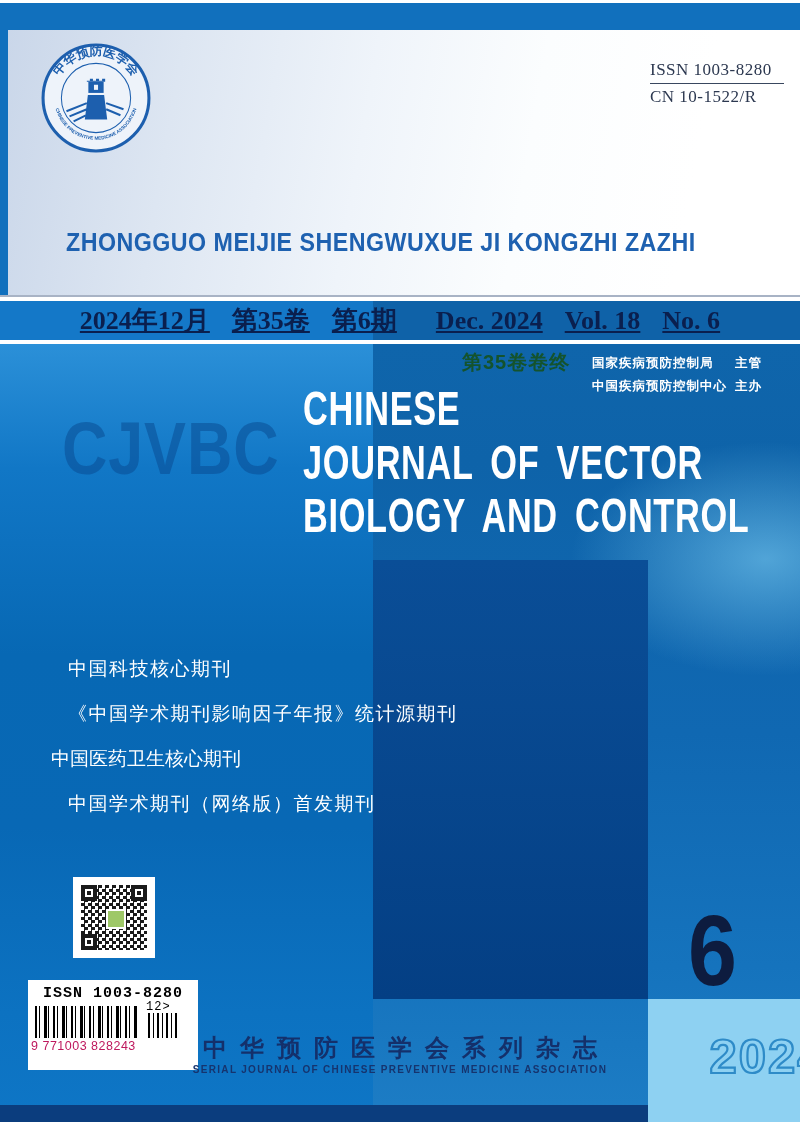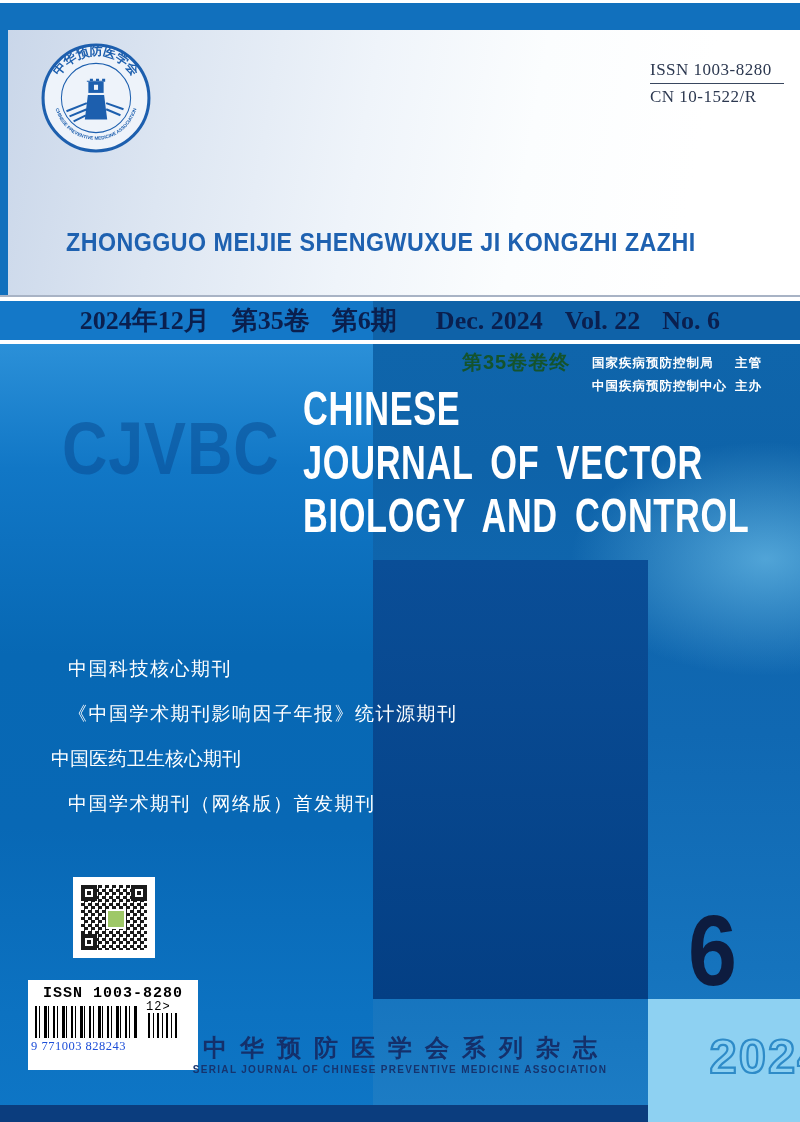--- a/index.html
+++ b/index.html
@@ -37,20 +37,21 @@
     transform:scaleX(.93);transform-origin:left top;
   }
 
   
   .issue-bar{
     position:absolute;left:0;top:301px;width:800px;height:39px;
     background:linear-gradient(90deg,#1478c8 0,#1478c8 46.6%,#0f62a8 46.6%,#0f62a8 100%);
     display:flex;align-items:center;justify-content:center;
     font-family:"Liberation Serif",serif;font-weight:bold;font-size:26px;color:#0a1f4e;
     white-space:nowrap;
+    text-decoration:underline;
   }
   .issue-bar .seg{margin:0 11px;}
   .issue-bar .gap-lg{margin-left:28px;}
 
   
   .body{position:absolute;left:0;top:344px;width:800px;height:778px;
     background:linear-gradient(180deg,#0f65ab 0%,#0e63a9 15%,#1068b2 50%,#1573bd 80%,#1d7dc5 100%);}
   .glow{position:absolute;left:373px;top:344px;width:427px;height:500px;
     background:radial-gradient(ellipse 300px 180px at 92% 43%,rgba(116,198,238,.65),rgba(116,198,238,0) 65%);}
   .body-left{position:absolute;left:0;top:344px;width:373px;height:778px;
@@ -92,21 +93,21 @@
   .qf.tl{left:0;top:0;} .qf.tr{right:0;top:0;} .qf.bl{left:0;bottom:0;}
   .qr-logo{position:absolute;left:25px;top:24px;width:16px;height:16px;background:#9ec867;
     border:2px solid #ffffff;}
 
   
   .barcode{position:absolute;left:28px;top:980px;width:170px;height:90px;background:#ffffff;}
   .bc-issn{position:absolute;left:0;top:5px;width:170px;text-align:center;color:#000;
     font-family:"Liberation Mono",monospace;font-size:15px;font-weight:bold;letter-spacing:1px;white-space:nowrap;}
   .bc-main{position:absolute;left:7px;top:26px;width:102px;height:32px;
     background:repeating-linear-gradient(90deg,#000 0 2px,#fff 2px 4px,#000 4px 5px,#fff 5px 9px,#000 9px 12px,#fff 12px 13px,#000 13px 14px,#fff 14px 18px);}
-  .bc-digits{position:absolute;left:3px;top:59px;color:#1d4ed8;font-family:Liberation Serif, serif;
+  .bc-digits{position:absolute;left:3px;top:59px;color:#be185d;font-family:Liberation Sans, sans-serif;
     font-size:12.5px;letter-spacing:.5px;white-space:nowrap;}
   .bc-addon{position:absolute;left:120px;top:33px;width:32px;height:25px;
     background:repeating-linear-gradient(90deg,#000 0 2px,#fff 2px 5px,#000 5px 6px,#fff 6px 9px);}
   .bc-addon-text{position:absolute;left:118px;top:20px;color:#000;
     font-family:"Liberation Mono",monospace;font-size:12px;letter-spacing:1px;}
 
   
   .big-issue{position:absolute;left:688px;top:902px;font-size:100px;line-height:96px;
     font-weight:bold;color:#0d1c3f;transform:scaleX(.88);transform-origin:left top;}
   .big-year{position:absolute;left:648px;top:1028px;width:152px;text-align:center;
@@ -160,21 +161,21 @@
     <div class="cn-line">CN 10-1522/R</div>
   </div>
 
   <div class="pinyin">ZHONGGUO MEIJIE SHENGWUXUE JI KONGZHI ZAZHI</div>
 
   <div class="issue-bar">
     <span class="seg">2024年12月</span>
     <span class="seg">第35卷</span>
     <span class="seg">第6期</span>
     <span class="seg gap-lg">Dec. 2024</span>
-    <span class="seg">Vol. 22</span>
+    <span class="seg">Vol. 18</span>
     <span class="seg">No. 6</span>
   </div>
 
   <div class="body"></div>
   <div class="glow"></div>
   <div class="body-left"></div>
   <div class="navy-panel"></div>
   <div class="pale-panel"></div>
   <div class="footer-strip"></div>
 

